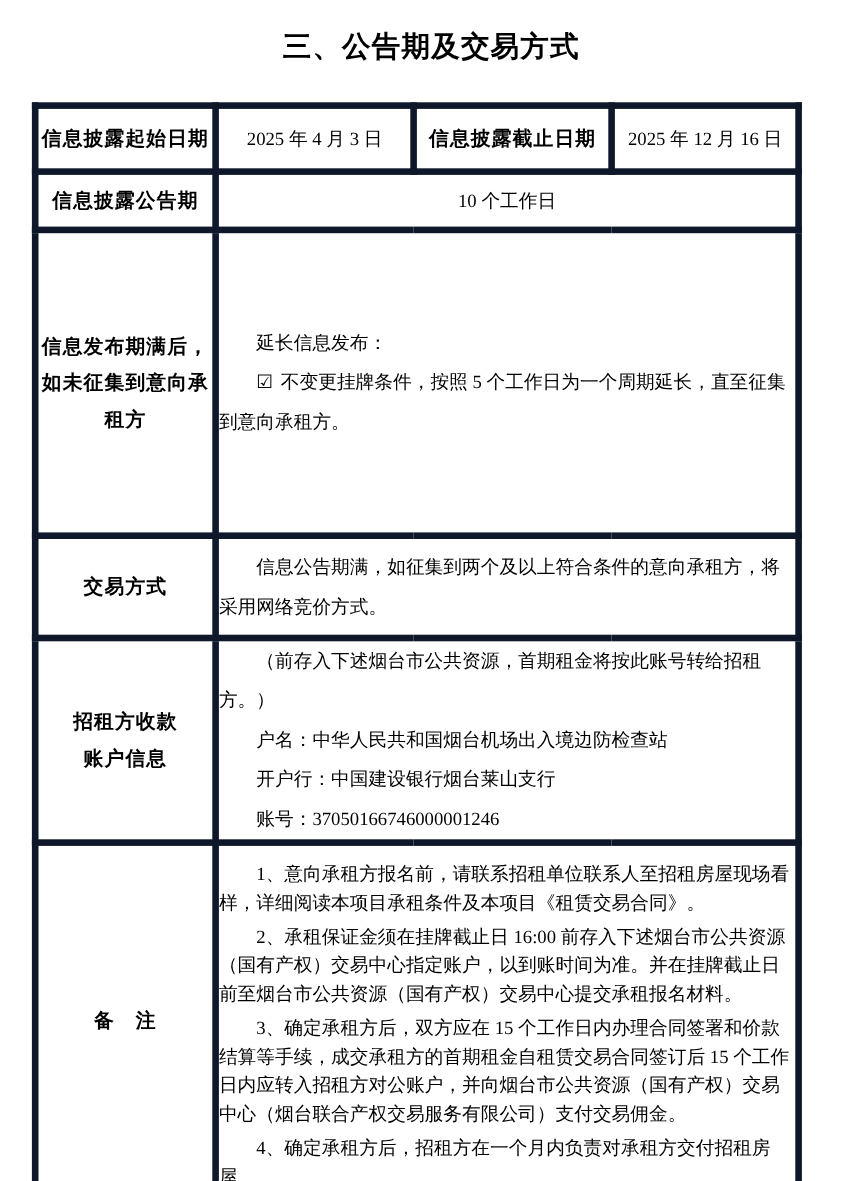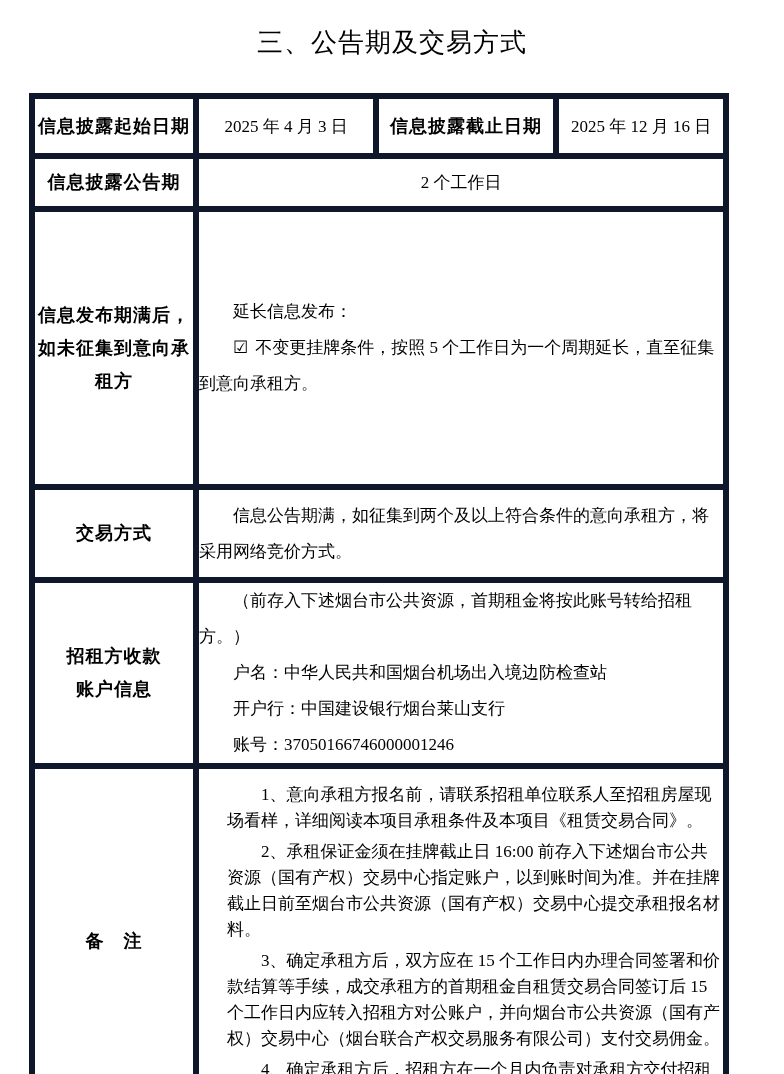--- a/index.html
+++ b/index.html
@@ -16,21 +16,21 @@
     font-family: "Liberation Serif", "DejaVu Serif", serif;
     overflow: hidden;
   }
   .doc-title {
     position: absolute;
     top: 27px;
     left: 0;
     width: 100%;
     text-align: center;
     font-size: 26px;
-    font-weight: 400;
+    font-weight: 700;
     letter-spacing: 1px;
     line-height: 32px;
   }
   table.doc-table {
     position: absolute;
     top: 93px;
     left: 29px;
     width: 694px;
     border-collapse: collapse;
     table-layout: fixed;
@@ -70,21 +70,20 @@
   tr.r4 { height: 93px; }
   tr.r5 { height: 179px; }
   tr.r6 { height: 294px; }
   tr.r6 td.content {
     vertical-align: top;
     padding-top: 13px;
     line-height: 26px;
   }
   tr.r6 td.content p {
     margin: 0 0 5px 0;
-    padding-left: 28px;
   }
   .label-line {
     display: block;
   }
   .cb {
     margin-right: 7px;
     font-size: 17px;
   }
 </style>
 </head>
@@ -105,21 +104,21 @@
     <tbody>
         <tr class="r1">
       <td class="lbl">信息披露起始日期</td>
       <td class="val">2025 年 4 月 3 日</td>
       <td class="lbl">信息披露截止日期</td>
       <td class="val">2025 年 12 月 16 日</td>
     </tr>
 
     <tr class="r2">
       <td class="lbl">信息披露公告期</td>
-      <td class="val" colspan="3">2 个工作日</td>
+      <td class="val" colspan="3">10 个工作日</td>
     </tr>
 
     <tr class="r3">
       <td class="lbl">
         <span class="label-line">信息发布期满后，</span>
         <span class="label-line">如未征集到意向承</span>
         <span class="label-line">租方</span>
       </td>
       <td class="content" colspan="3">
         <p>延长信息发布：</p>

